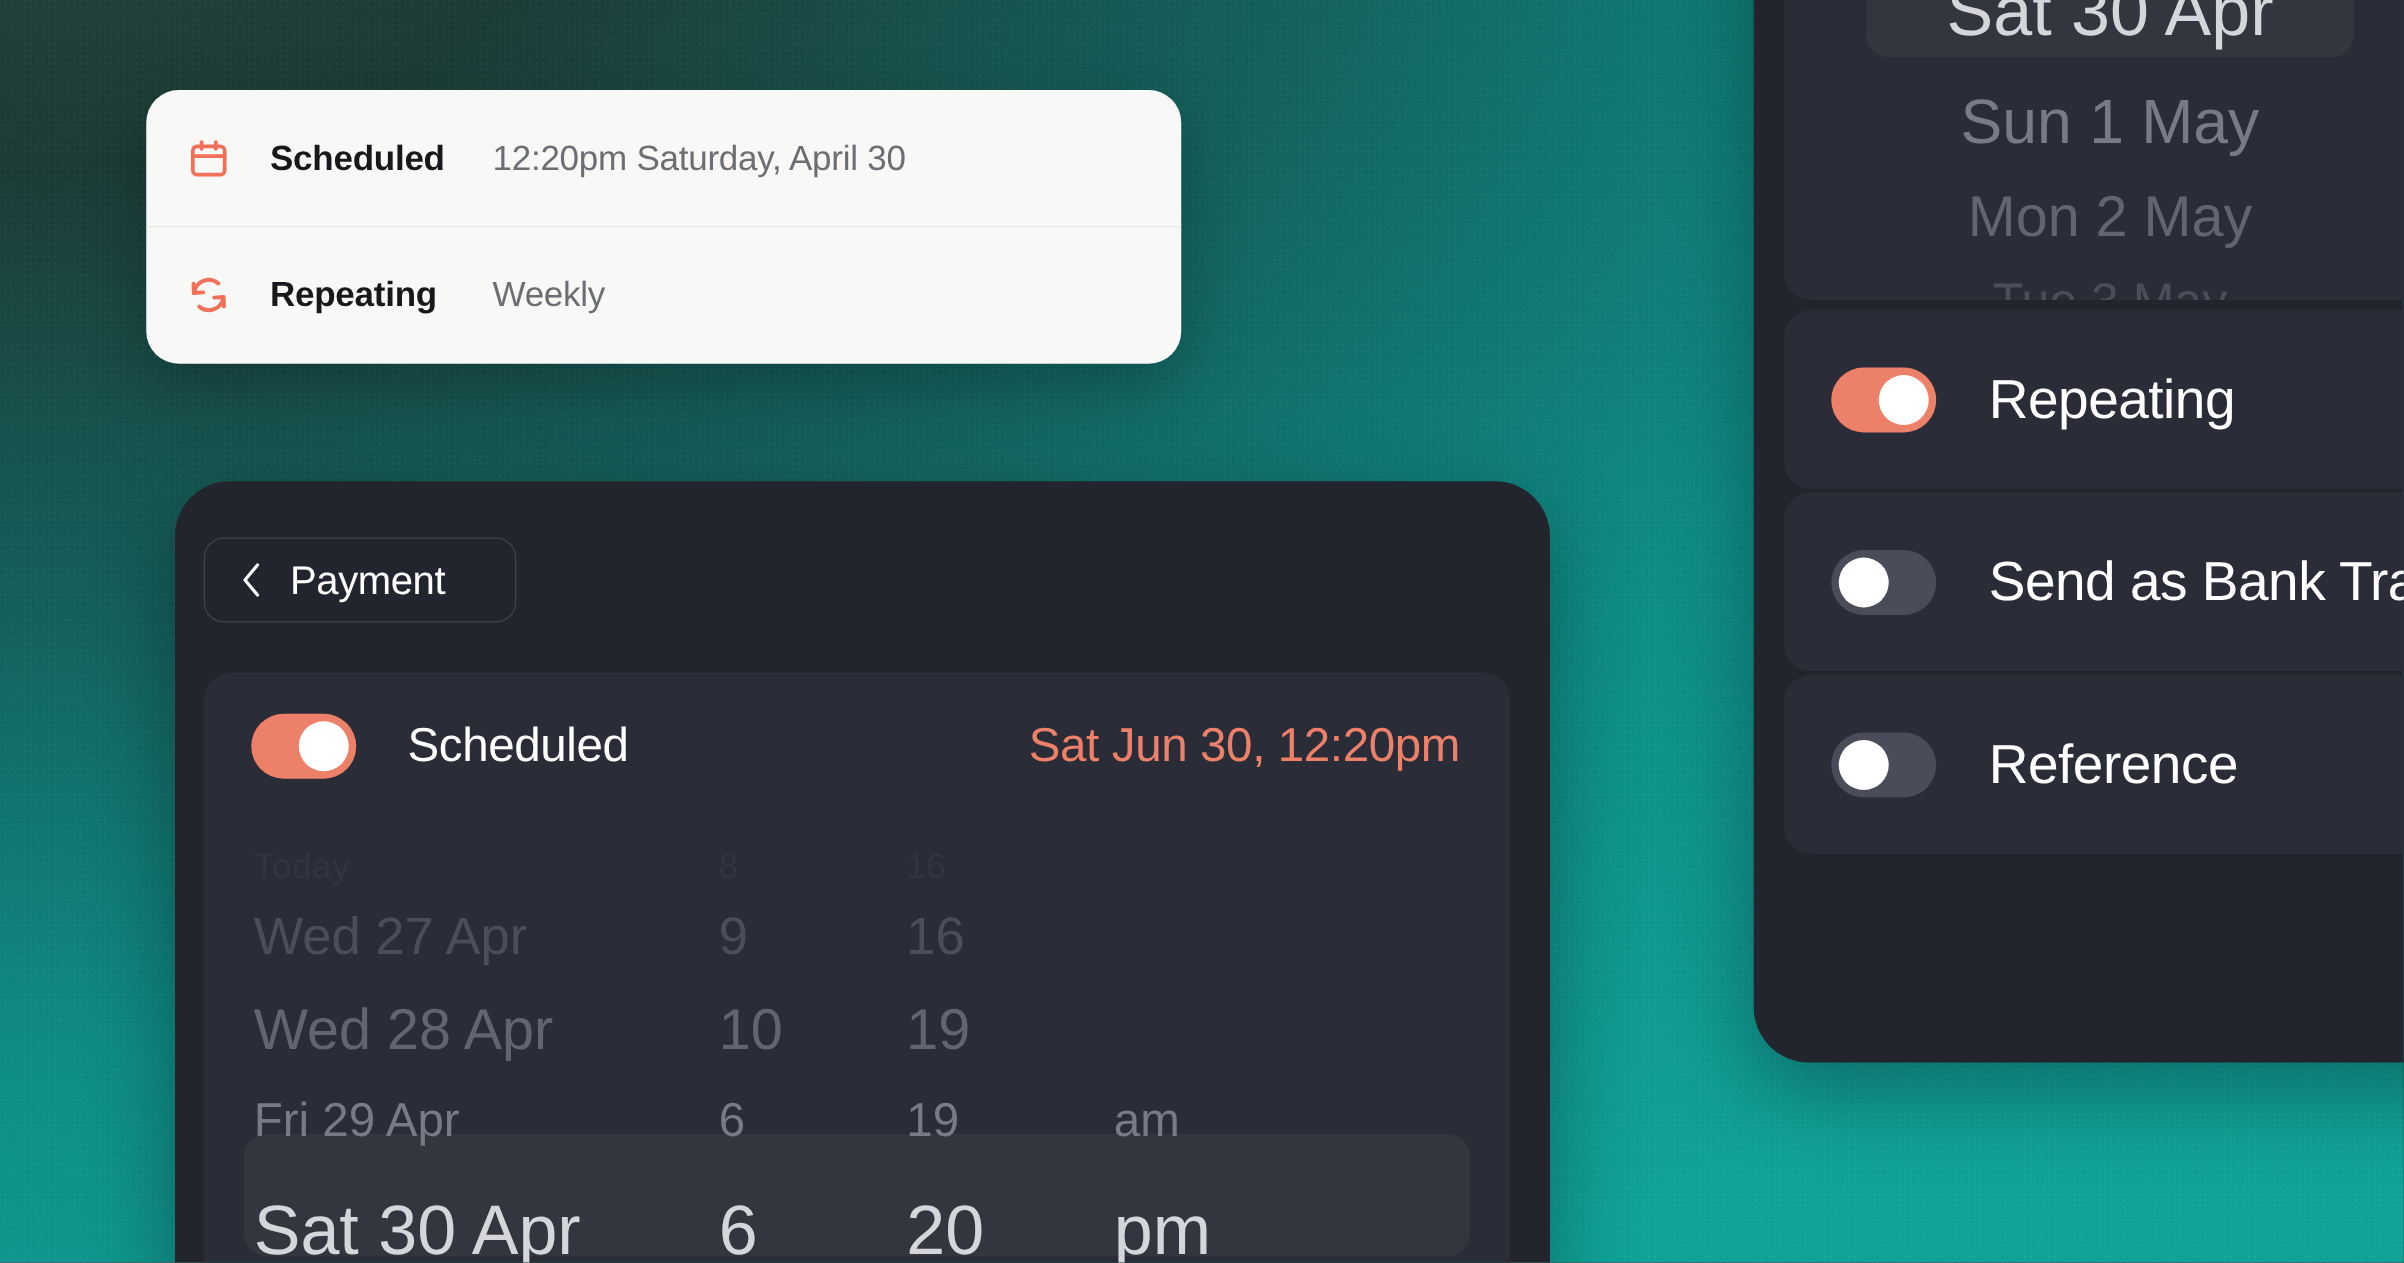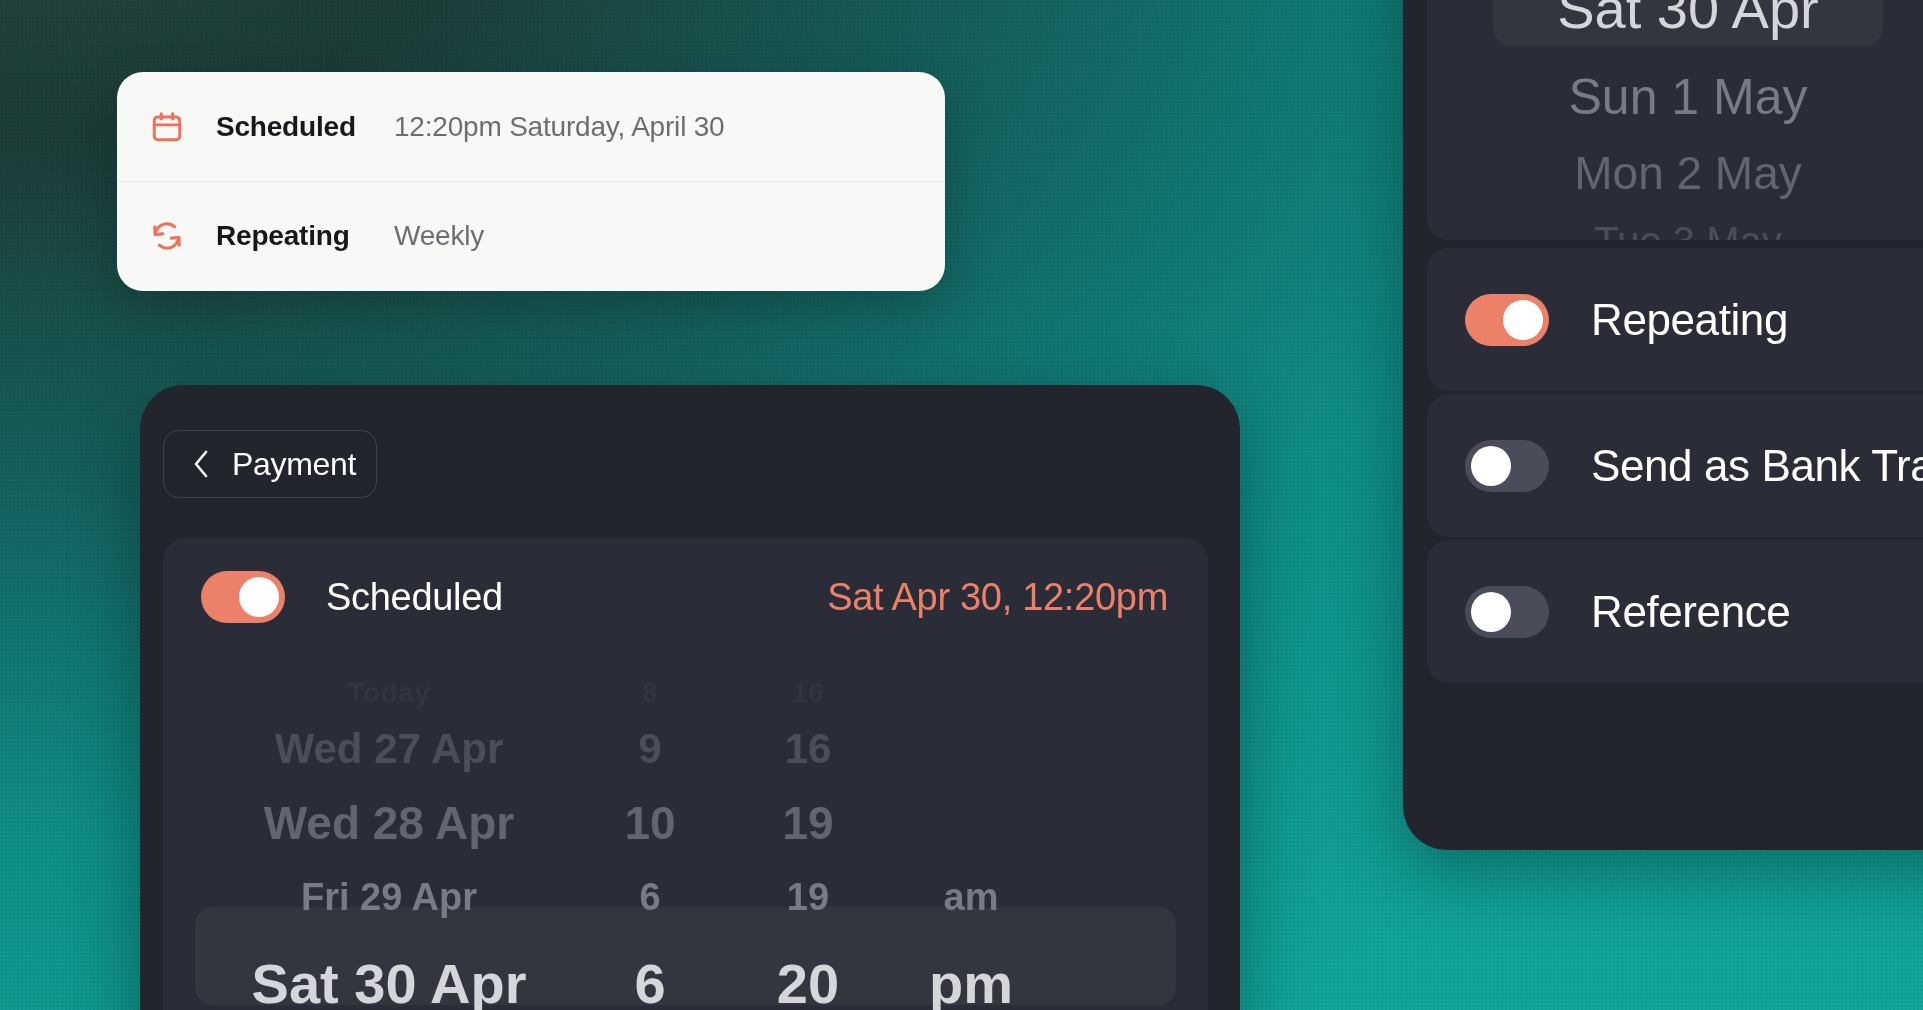--- a/index.html
+++ b/index.html
@@ -95,21 +95,21 @@
     height: 700px;
     background: #22242e;
     border-radius: 44px;
     box-shadow: 0 24px 70px rgba(0,0,0,0.33);
     overflow: hidden;
   }
   #back-button {
     position: absolute;
     left: 23px;
     top: 45px;
-    width: 214px;
+    width: 250px;
     height: 68px;
     border: 1.5px solid #40434f;
     border-radius: 16px;
     display: flex;
     align-items: center;
     padding-left: 26px;
     background: transparent;
   }
   #back-button .chev {
     width: 22px; height: 30px;
@@ -189,21 +189,21 @@
     border-radius: 18px;
   }
   .pk-row {
     position: relative;
     display: flex;
     align-items: center;
     height: 74px;
     z-index: 2;
   }
   .pk-row.r0 { height: 38px; }
-  .pk-col { text-align: center; font-weight: 700; margin-top: 36px; }
+  .pk-col { text-align: left; font-weight: 400; margin-top: 36px; }
   .pk-col.date { width: 372px; flex: 0 0 372px; }
   .pk-col.hour { width: 150px; flex: 0 0 150px; }
   .pk-col.min  { width: 166px; flex: 0 0 166px; }
   .pk-col.mer  { width: 160px; flex: 0 0 160px; }
 
   .pk-row.r0 .pk-col { font-size: 28px; color: #32343f; letter-spacing: 0.5px; }
   .pk-row.r1 .pk-col { font-size: 42px; color: #4b4e5a; }
   .pk-row.r2 .pk-col { font-size: 46px; color: #62656f; }
   .pk-row.r3 .pk-col { font-size: 38px; color: #787b85; }
   .pk-row.r4 { height: 98px; }
@@ -324,21 +324,21 @@
     <span class="lbl">Payment</span>
   </div>
 
   <div id="sched-panel">
 
     <div id="sched-head">
       <span class="toggle on">
         <span class="knob"></span>
       </span>
       <span id="sched-title">Scheduled</span>
-      <span id="sched-datetime">Sat Apr 30, 12:20pm</span>
+      <span id="sched-datetime">Sat Jun 30, 12:20pm</span>
     </div>
 
     <div id="picker">
       <div id="picker-highlight"></div>
 
       <div class="pk-row r0">
         <span class="pk-col date">Today</span>
         <span class="pk-col hour">8</span>
         <span class="pk-col min">16</span>
         <span class="pk-col mer"></span>

